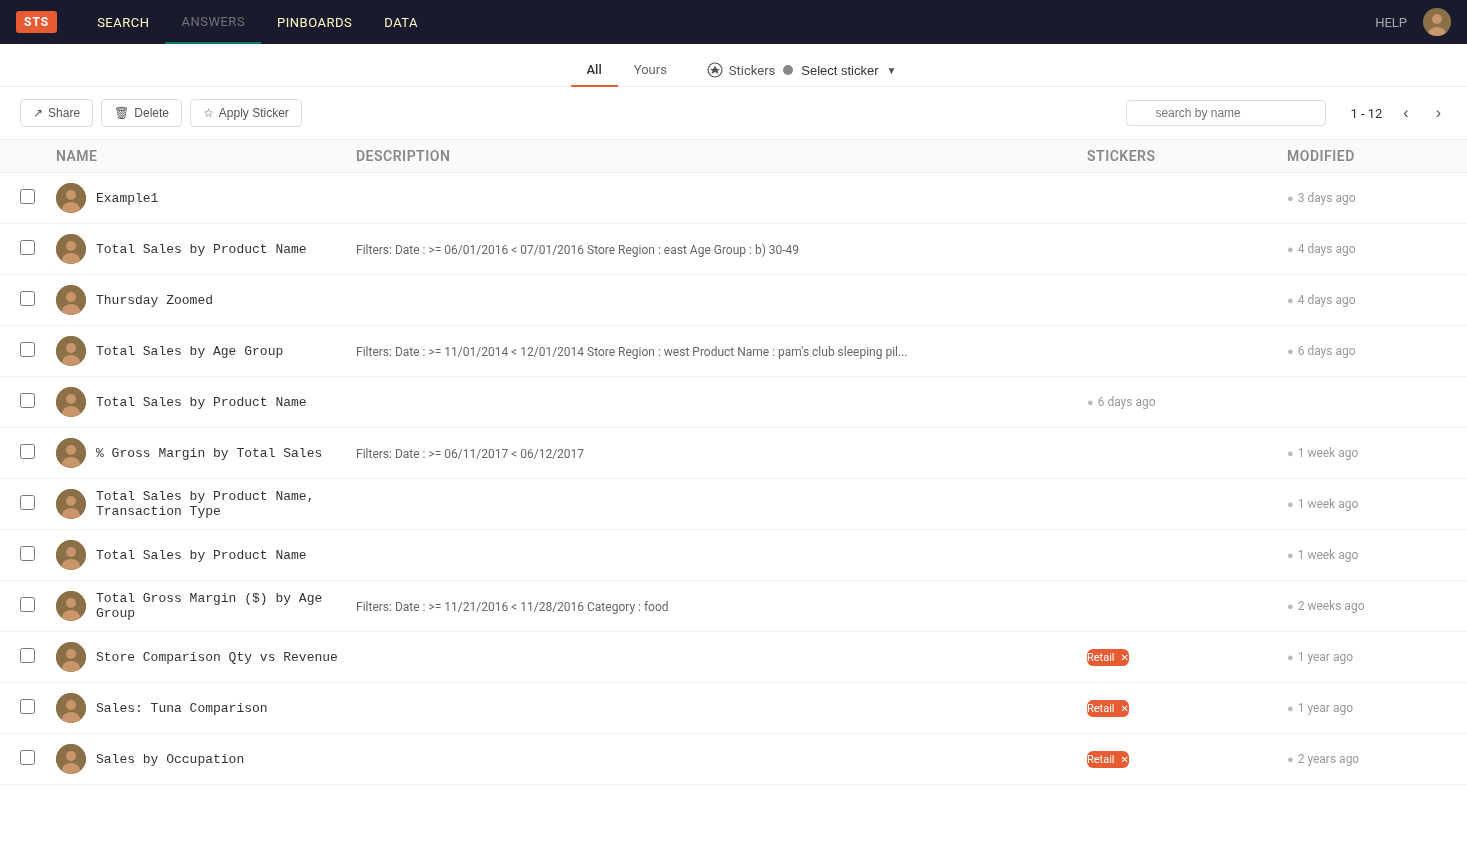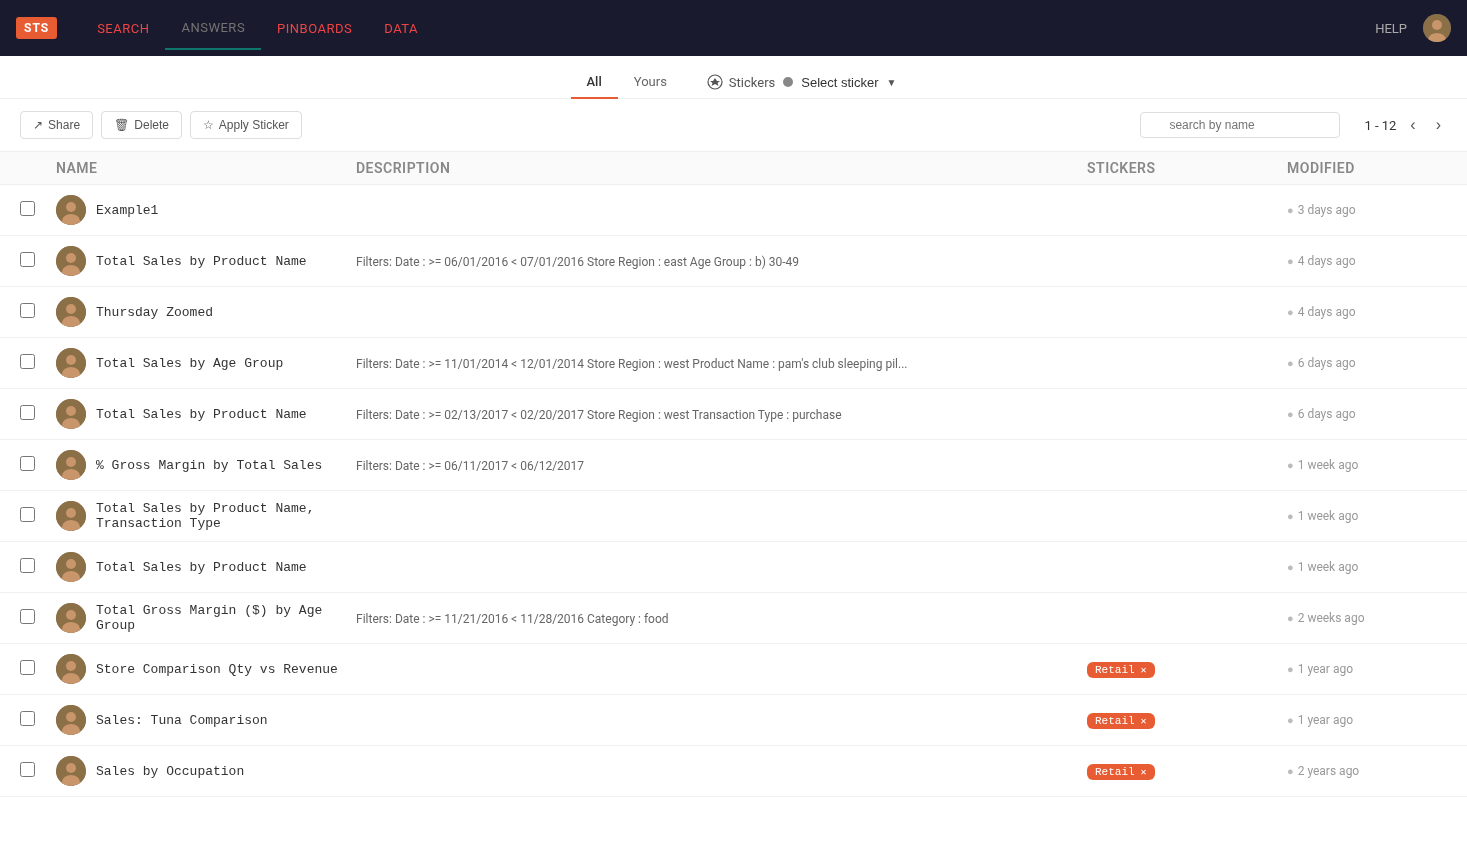--- a/index.html
+++ b/index.html
@@ -1,38 +1,38 @@
 <!DOCTYPE html>
 <html><head>
   <meta charset="utf-8">
   <style>
     * { box-sizing: border-box; margin: 0; padding: 0; }
     body { font-family: -apple-system, BlinkMacSystemFont, 'Segoe UI', Roboto, sans-serif; background: #fff; color: #333; font-size: 13px; }
 
     
     .topnav {
       background: #1a1a2e;
-      height: 56px;
+      height: 44px;
       display: flex;
       align-items: center;
       padding: 0 16px;
       gap: 0;
     }
     .logo {
       background: #e85c33;
       color: #fff;
       font-weight: bold;
       font-size: 12px;
       padding: 4px 8px;
       border-radius: 3px;
       margin-right: 24px;
       letter-spacing: 1px;
     }
     .nav-item {
-      color: #ef4444;
+      color: #fef9c3;
       font-size: 13px;
       padding: 0 16px;
       height: 44px;
       display: flex;
       align-items: center;
       cursor: pointer;
       text-decoration: none;
       letter-spacing: 0.5px;
     }
     .nav-item.active {
@@ -156,21 +156,21 @@
       position: absolute;
       left: 8px;
       top: 50%;
       transform: translateY(-50%);
       color: #aaa;
       font-size: 12px;
     }
     .pagination {
       display: flex;
       align-items: center;
-      gap: 8px;
+      gap: 15px;
       margin-left: 16px;
       font-size: 13px;
       color: #333;
     }
     .page-nav {
       background: none;
       border: none;
       cursor: pointer;
       color: #555;
       font-size: 16px;
@@ -235,24 +235,23 @@
     .desc-text {
       font-size: 12px;
       color: #666;
     }
     .sticker-badge {
       display: inline-flex;
       align-items: center;
       gap: 4px;
       background: #e85c33;
       color: #fff;
-      padding: 2px 8px;
+      padding: 2px 0;
       border-radius: 6px;
       font-size: 11px;
-      font-family: Liberation Mono, monospace;
     }
     .sticker-badge .remove-x {
       cursor: pointer;
       font-size: 10px;
       margin-left: 2px;
     }
     .modified-text {
       font-size: 12px;
       color: #999;
       display: flex;
@@ -439,23 +438,20 @@
     <div class="row-name">
       <div class="user-avatar">
             <svg viewBox="0 0 30 30" xmlns="http://www.w3.org/2000/svg">
     <circle cx="15" cy="15" r="15" fill="#8B6F47"></circle>
     <circle cx="15" cy="12" r="5" fill="#c9956b"></circle>
     <ellipse cx="15" cy="26" rx="9" ry="7" fill="#c9956b"></ellipse>
   </svg>
           </div>
       <span class="name-text">Total Sales by Product Name</span>
     </div>
-    <div>
-      <span class="desc-text">Filters: Date : &gt;= 02/13/2017 &lt; 02/20/2017 Store Region : west Transaction Type : purchase</span>
-    </div>
     <div></div>
     <div class="modified-text">
       <span class="clock-icon">●</span>
       <span>6 days ago</span>
     </div>
   </div>
       <div class="table-row">
     <div>
       <input type="checkbox" class="checkbox" style="">
     </div>

